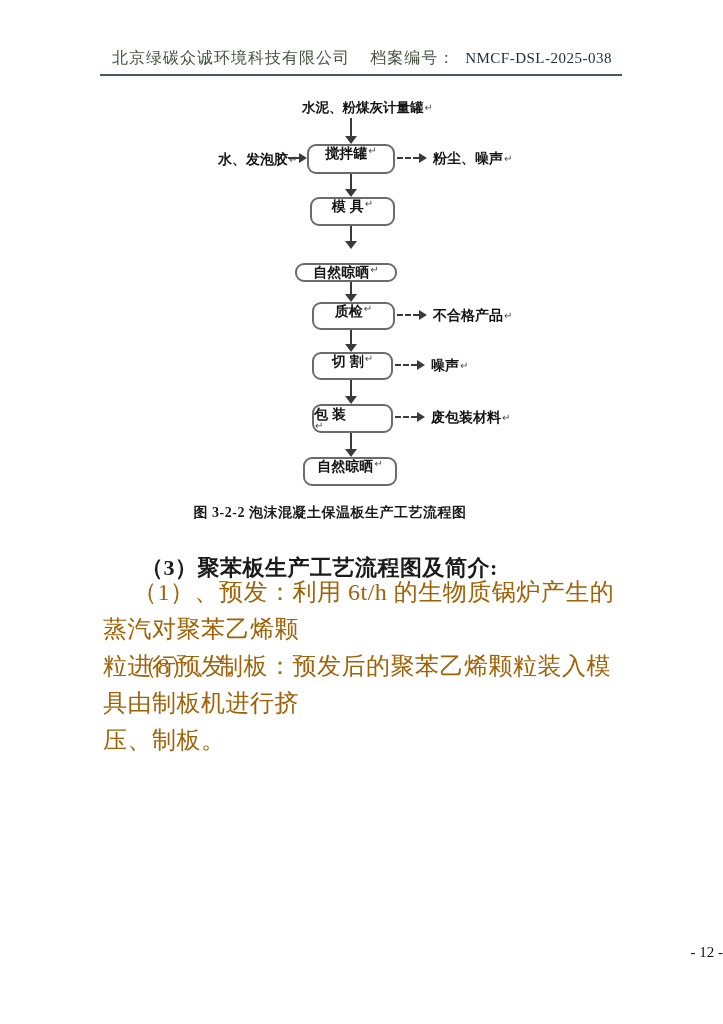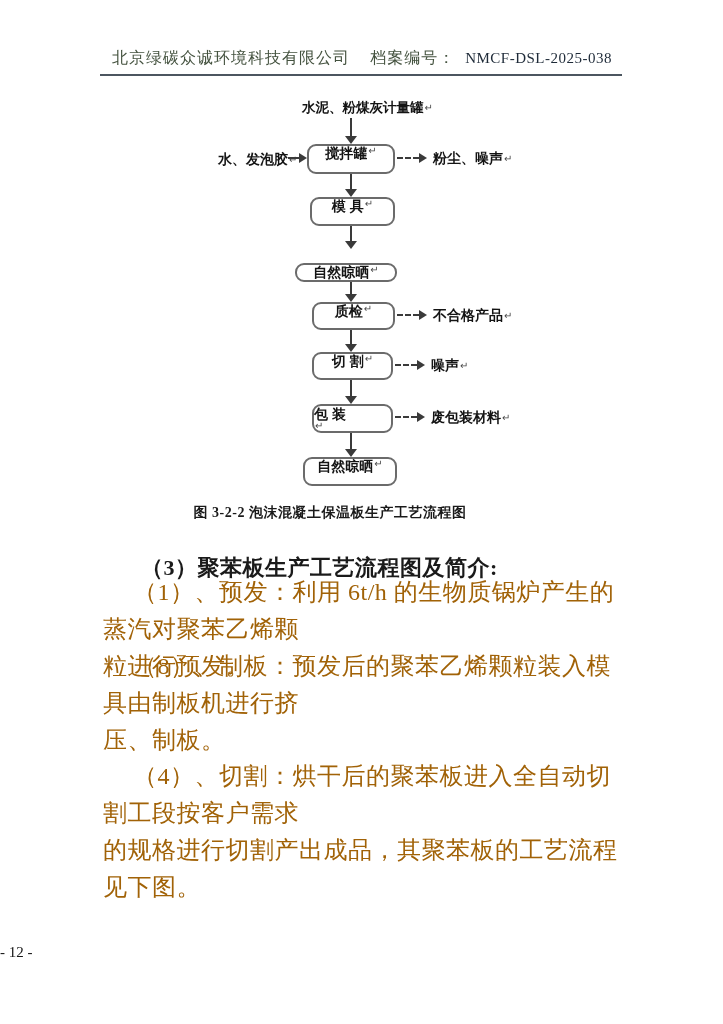--- a/index.html
+++ b/index.html
@@ -58,21 +58,21 @@
 
   
   .caption { position:absolute; left:30px; top:504px; width:600px; text-align:center;
              font-size:14px; font-weight:700; letter-spacing:0.5px; }
   .heading { position:absolute; left:103px; top:553px; font-size:22px; font-weight:700;
              text-indent:38px; letter-spacing:0.5px; }
   .para { position:absolute; left:103px; width:516px; font-size:24px; line-height:37px;
           white-space:pre-line; text-indent:30px; letter-spacing:0.5px; color:#a16207; }
   .p1 { top:574px; } .p2 { top:648px; } .p3 { top:722px; } .p4 { top:758px; }
 
-  .footer { position:absolute; left:0; top:944px; width:723px; text-align:left;
+  .footer { position:absolute; left:0; top:944px; width:723px; text-align:right;
             font-size:15px; color:#141414; }
 </style>
 </head>
 <body>
 
 <div class="page">
 
   <div class="hdr-company">北京绿碳众诚环境科技有限公司</div>
   <div class="hdr-right">
     <span class="hdr-label">档案编号：</span><span class="hdr-fileno">NMCF-DSL-2025-038</span>
@@ -126,17 +126,15 @@
     <div class="rhead" style="left:417px;top:412px;"></div>
     <div class="fc-text e4"><span>废包装材料</span><span class="pmark">↵</span></div>
   </div>
 
   <div class="caption">图 3-2-2 泡沫混凝土保温板生产工艺流程图</div>
   <div class="heading">（3）聚苯板生产工艺流程图及简介:</div>
   <p class="para p1">（1）、预发：利用 6t/h 的生物质锅炉产生的蒸汽对聚苯乙烯颗
 粒进行预发。</p>
   <p class="para p2">（8）、制板：预发后的聚苯乙烯颗粒装入模具由制板机进行挤
 压、制板。</p>
-  <p class="para p4">（4）、切割：烘干后的聚苯板进入全自动切割工段按客户需求
-的规格进行切割产出成品，其聚苯板的工艺流程见下图。</p>
 
   <div class="footer">- 12 -</div>
 </div>
 
 </body></html>

